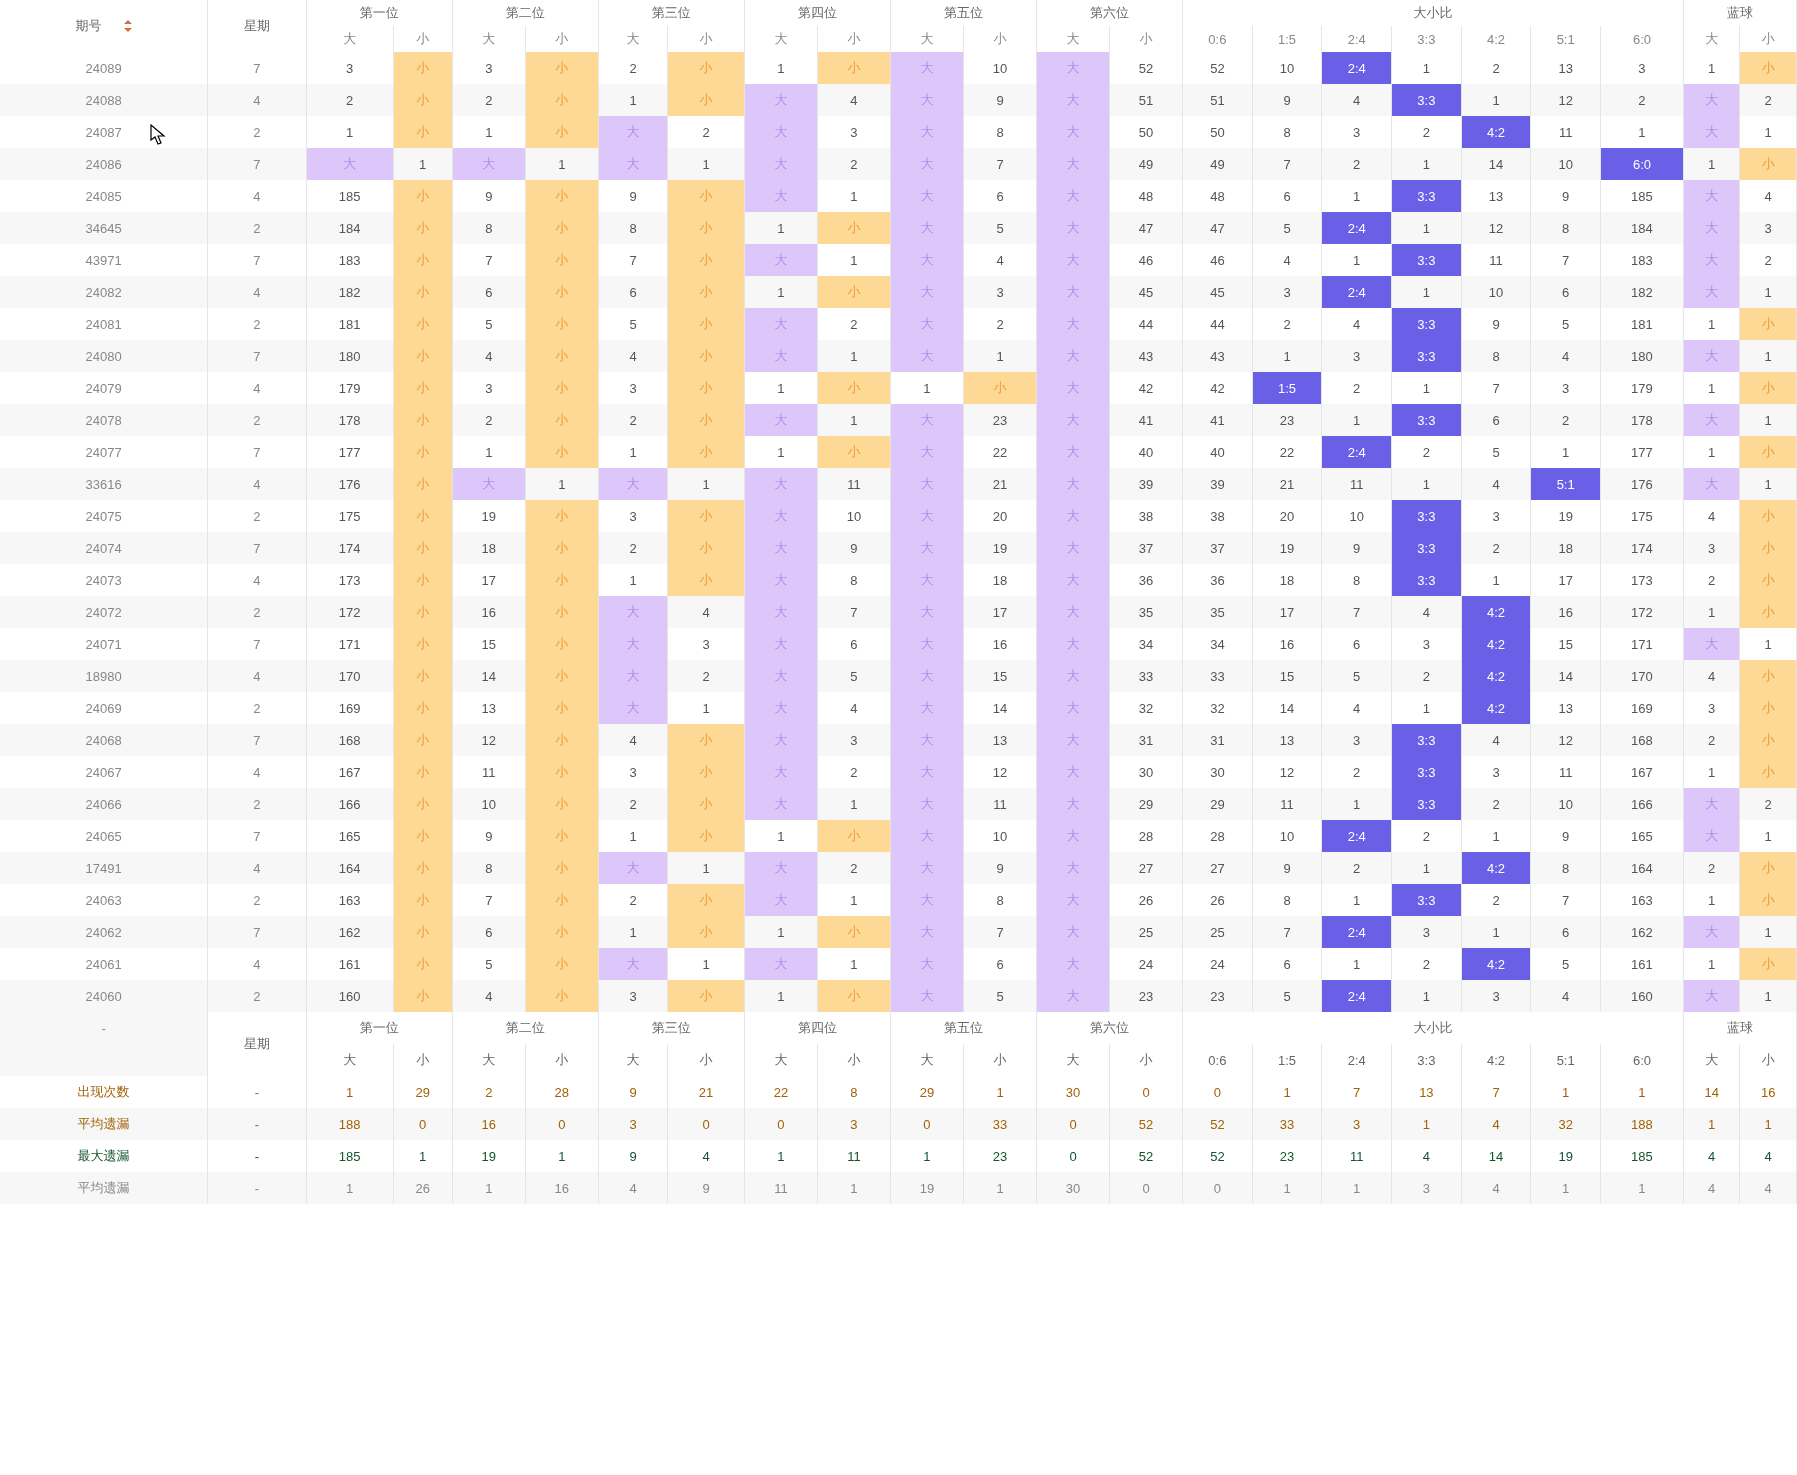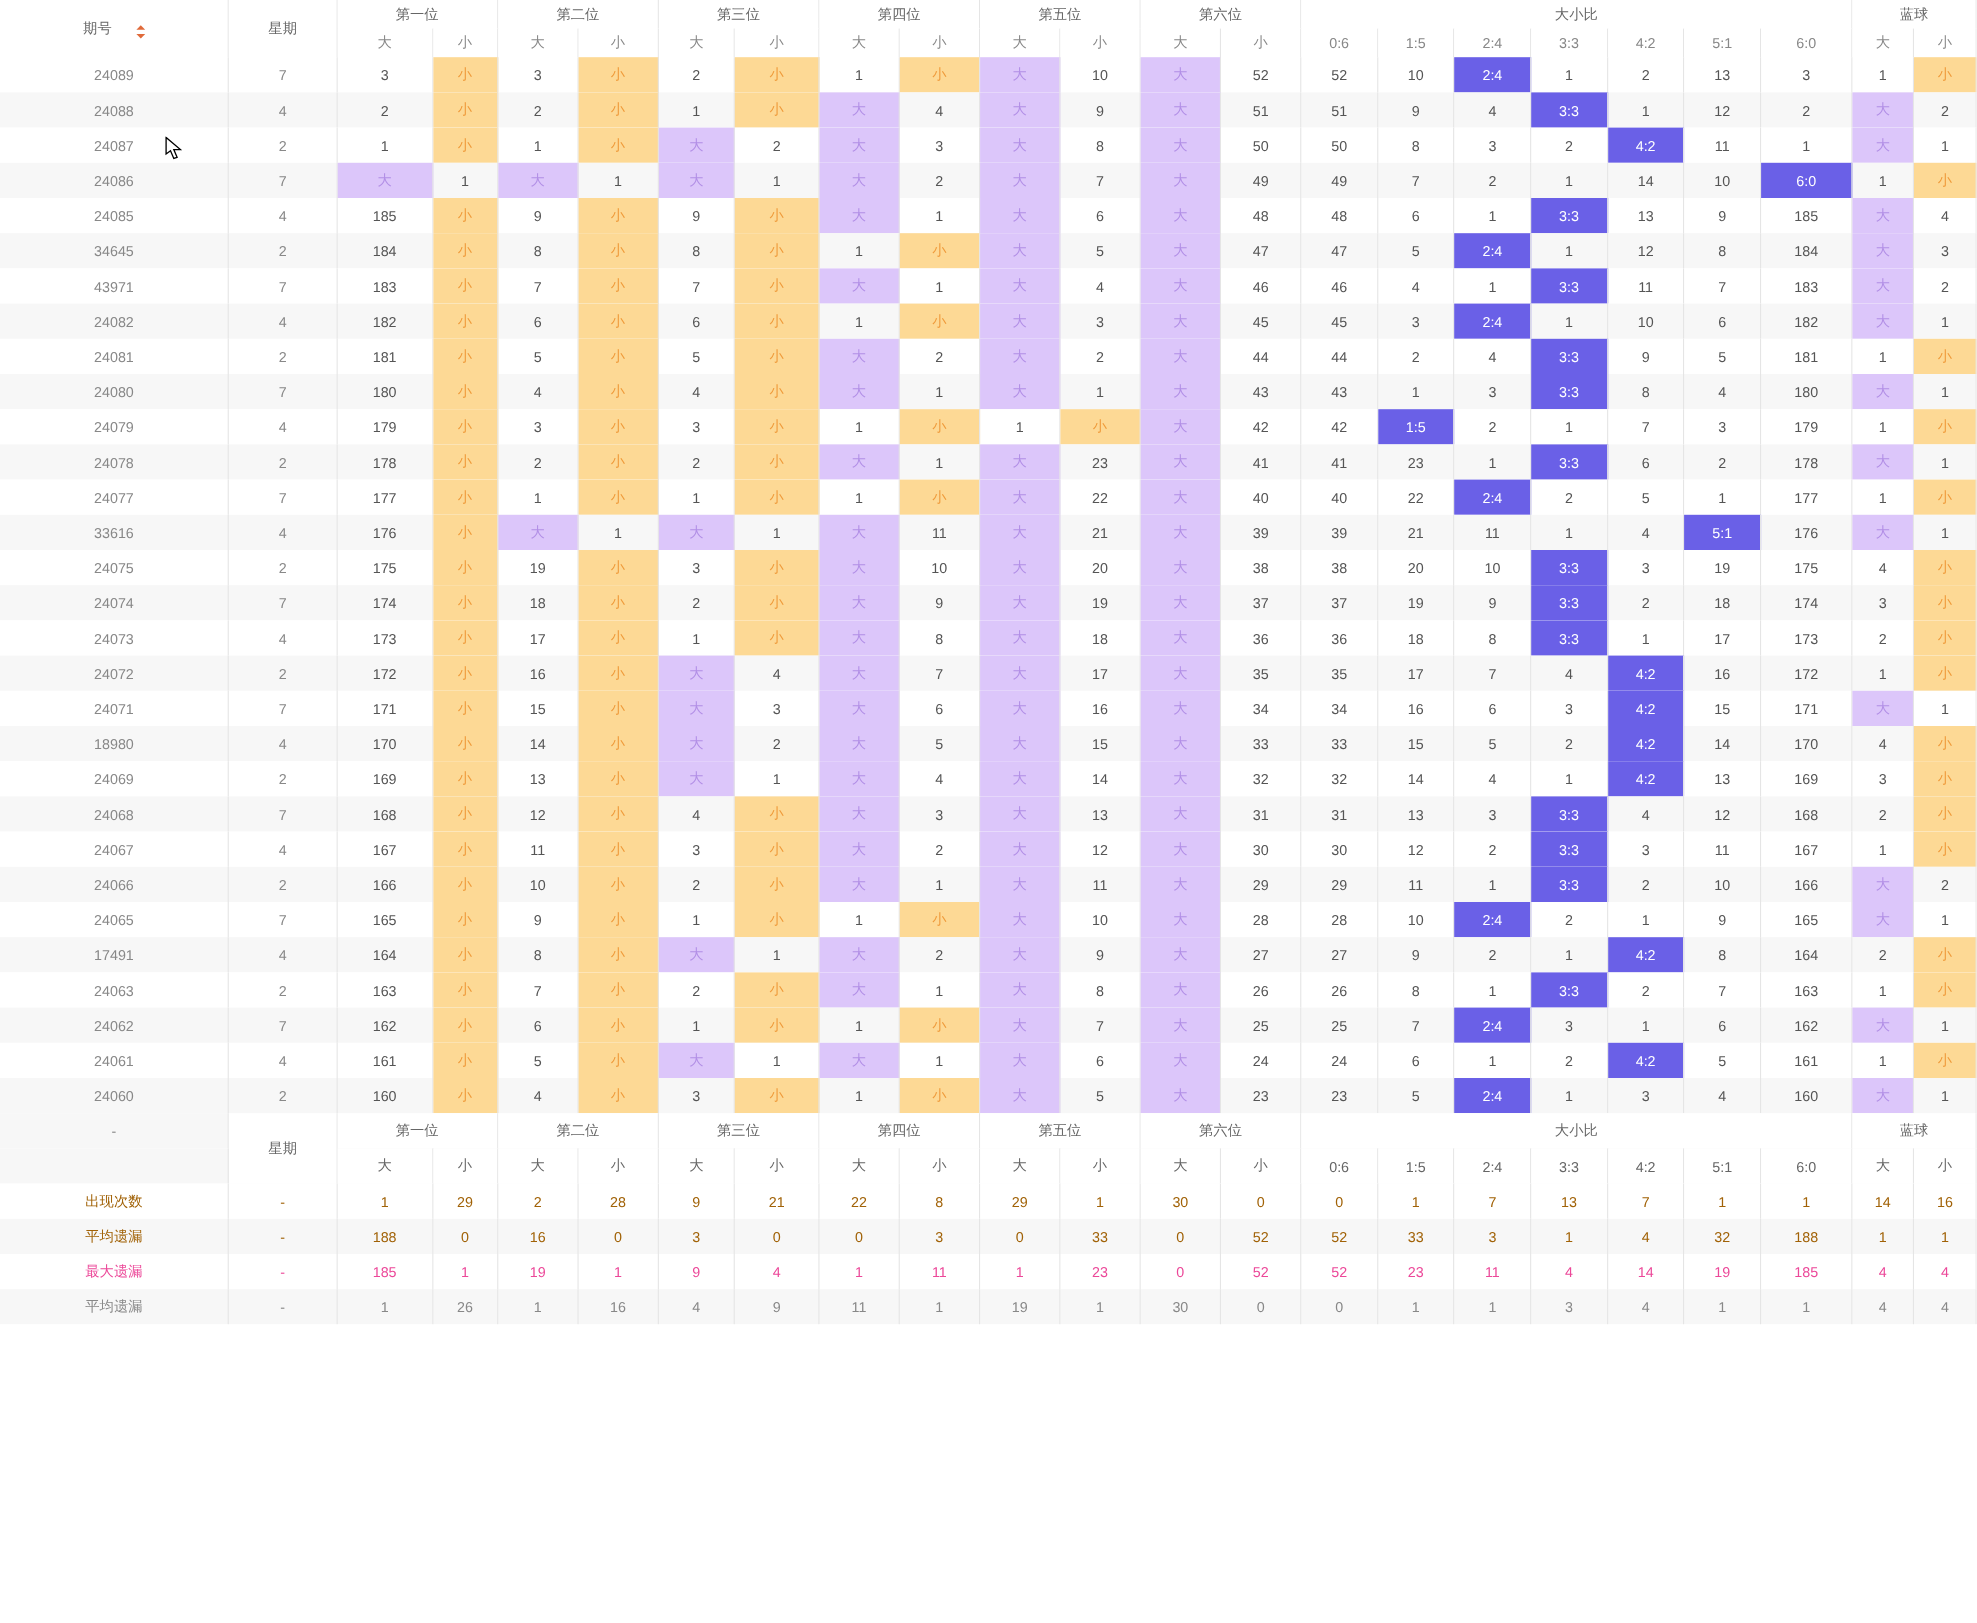--- a/index.html
+++ b/index.html
@@ -1,33 +1,33 @@
 <!DOCTYPE html>
 <html><head>
 <meta charset="utf-8">
 <style>
   body{margin:0;font-family:-apple-system,BlinkMacSystemFont,"Segoe UI",Arial,"Microsoft YaHei",sans-serif;font-size:13px;color:#555;background:#fff}
   table{border-collapse:separate;border-spacing:0;width:100%}
   th,td{padding:0;text-align:center;font-weight:400;height:32px;border-right:1px solid #e5e5e5}
   th{background:#fff;color:#666;height:28px}
   thead tr:first-child th{border-bottom:none;height:26px}
   thead tr:nth-child(2) th{height:26px;color:#888}
-  .sort{display:inline-flex;align-items:flex-end;gap:20px}
+  .sort{display:inline-flex;align-items:center;gap:20px}
   .sort-ic{display:inline-block;width:10px;height:12px;position:relative}
   .sort-ic::before,.sort-ic::after{content:"";position:absolute;left:2px;width:0;height:0;border-left:4px solid transparent;border-right:4px solid transparent}
   .sort-ic::before{top:0;border-bottom:4px solid #e06a3a}
   .sort-ic::after{bottom:0;border-top:4px solid #e06a3a}
   .g0{background:#f7f7f7}
   .g1{background:#fff}
   .xiao{background:#fdd995;color:#ef9a3a}
   .da{background:#dcc6fa;color:#b28fe6}
   .hit{background:#6a60e7;color:#fff}
   .gray td{color:#888}
   .stat-red td{color:#a16207}
-  .stat-blue td{color:#ec4899}
+  .stat-blue td{color:#14532d}
   .lbl{color:#888}
   .cursor{position:absolute;z-index:5;pointer-events:none}
 </style>
 </head>
 <body>
 
 <div id="wrap">
     <table>
       <thead>
         <tr>

